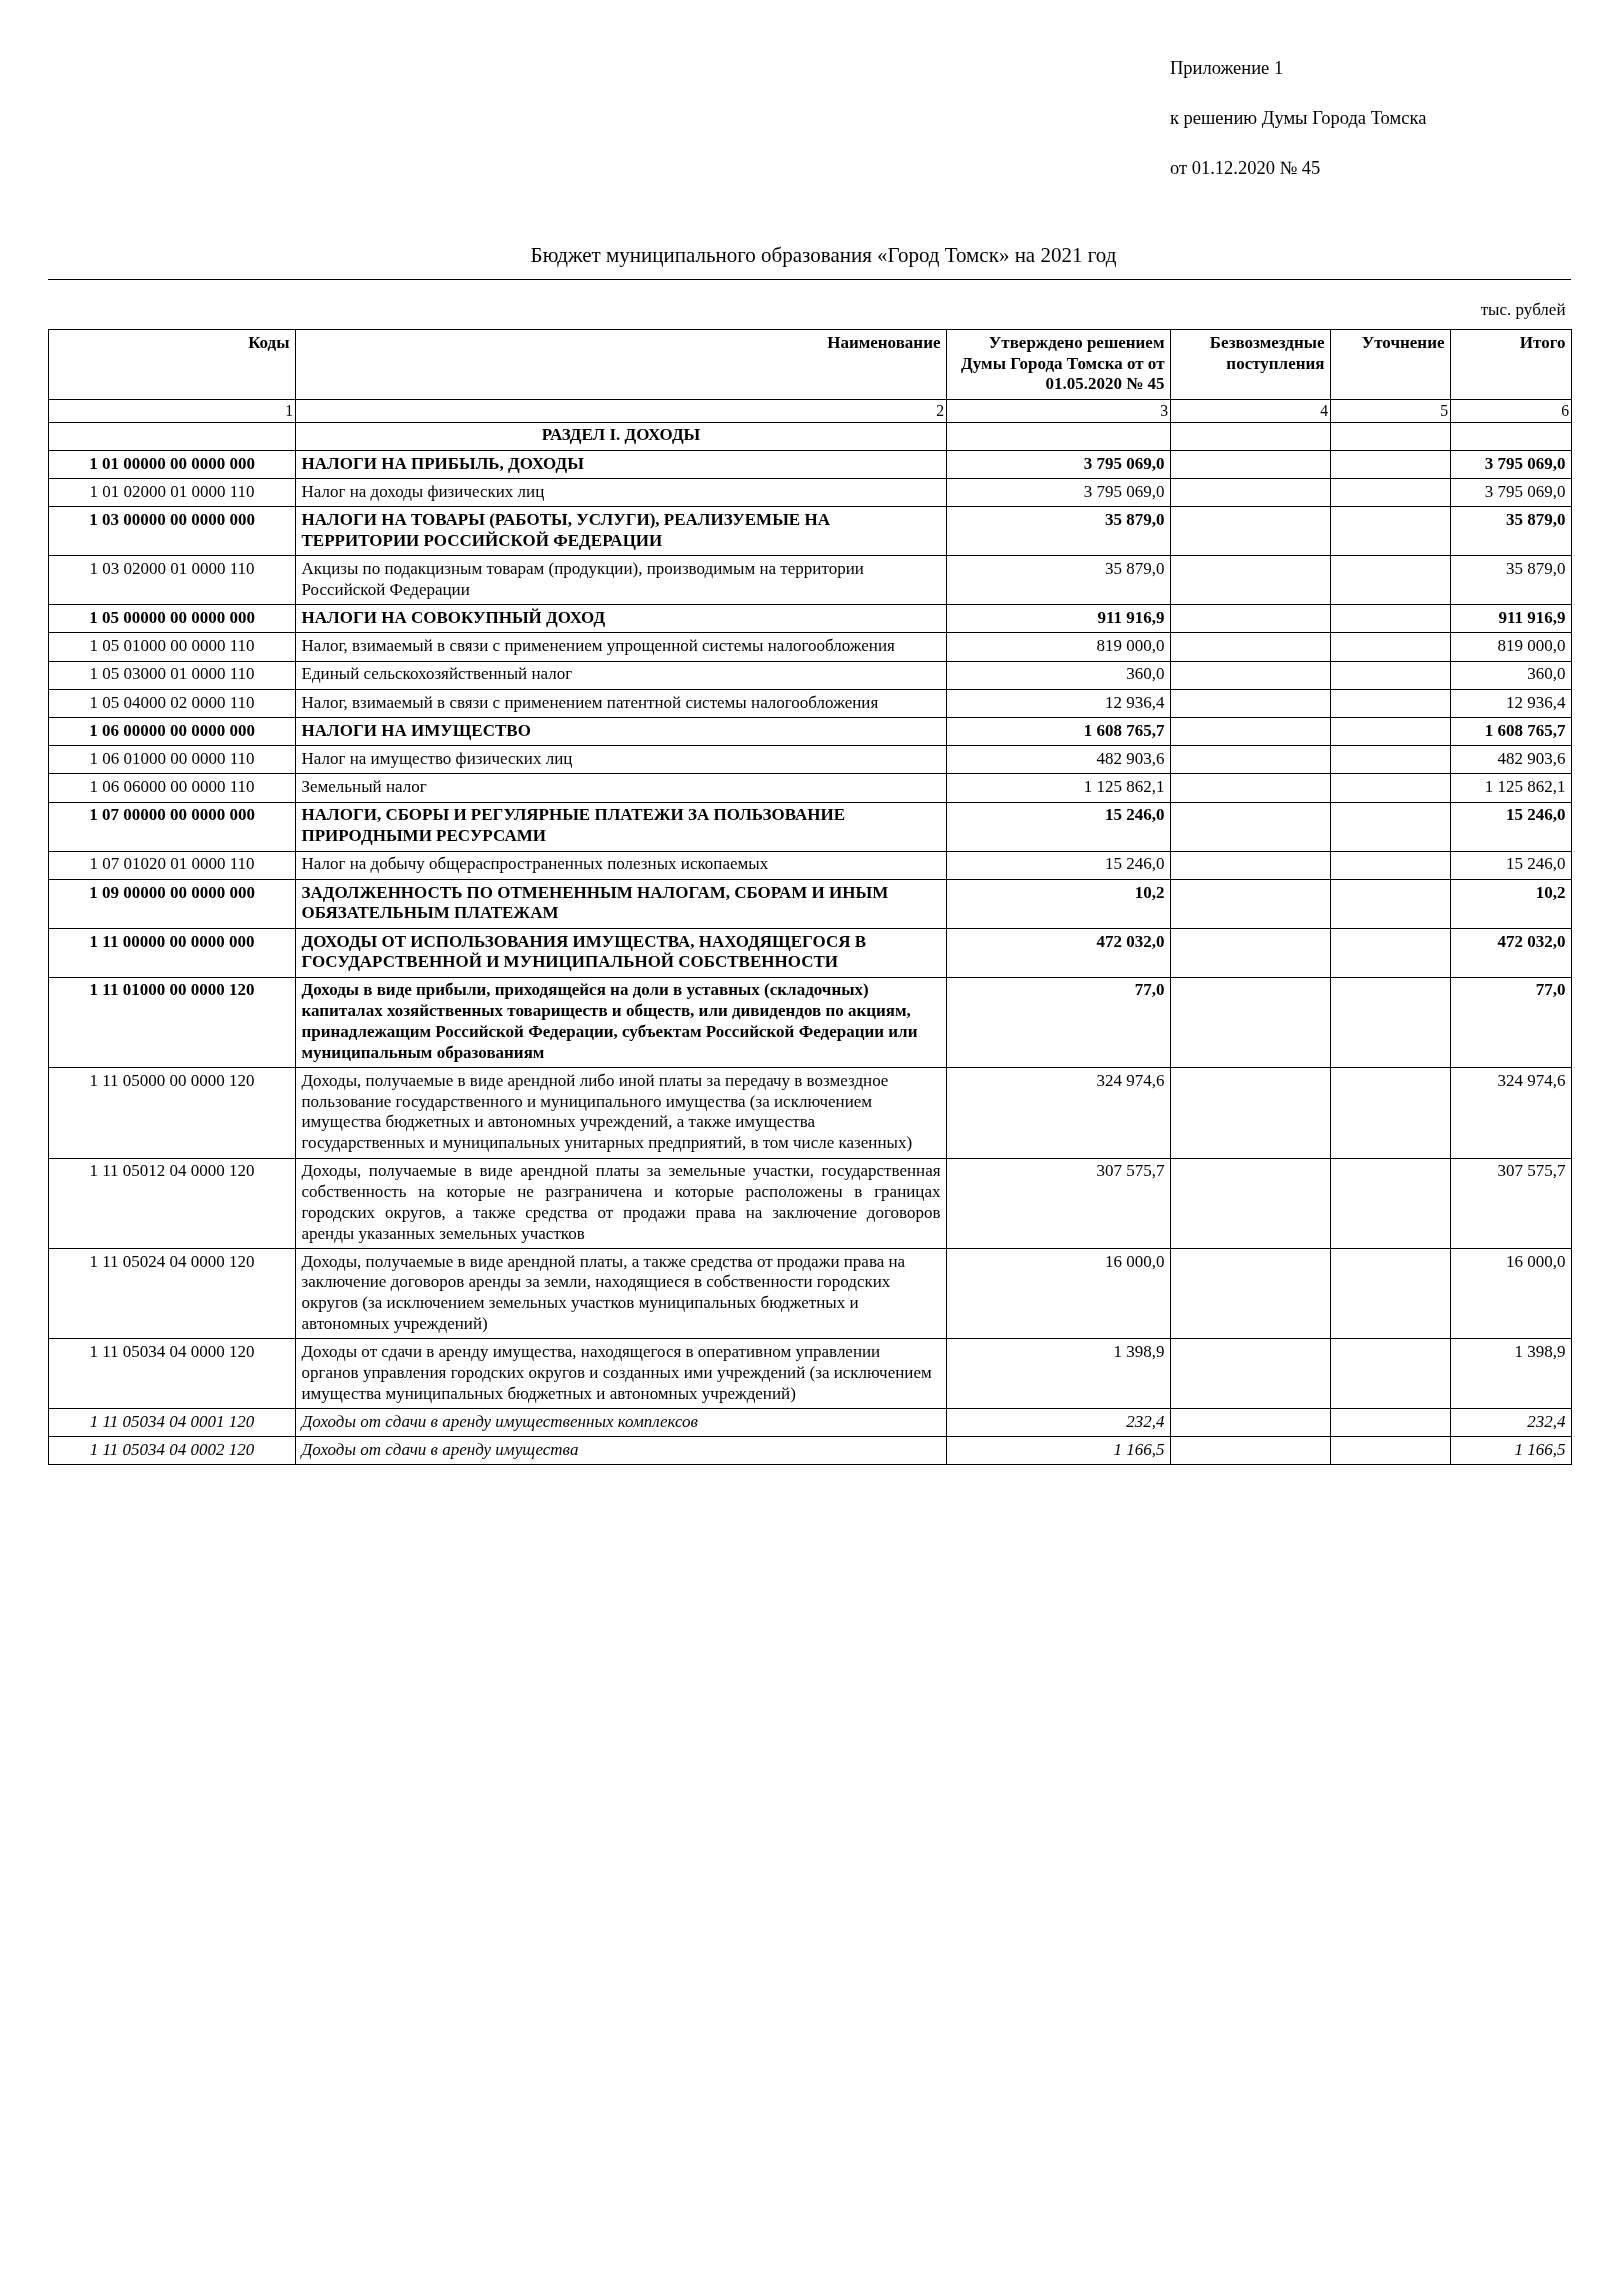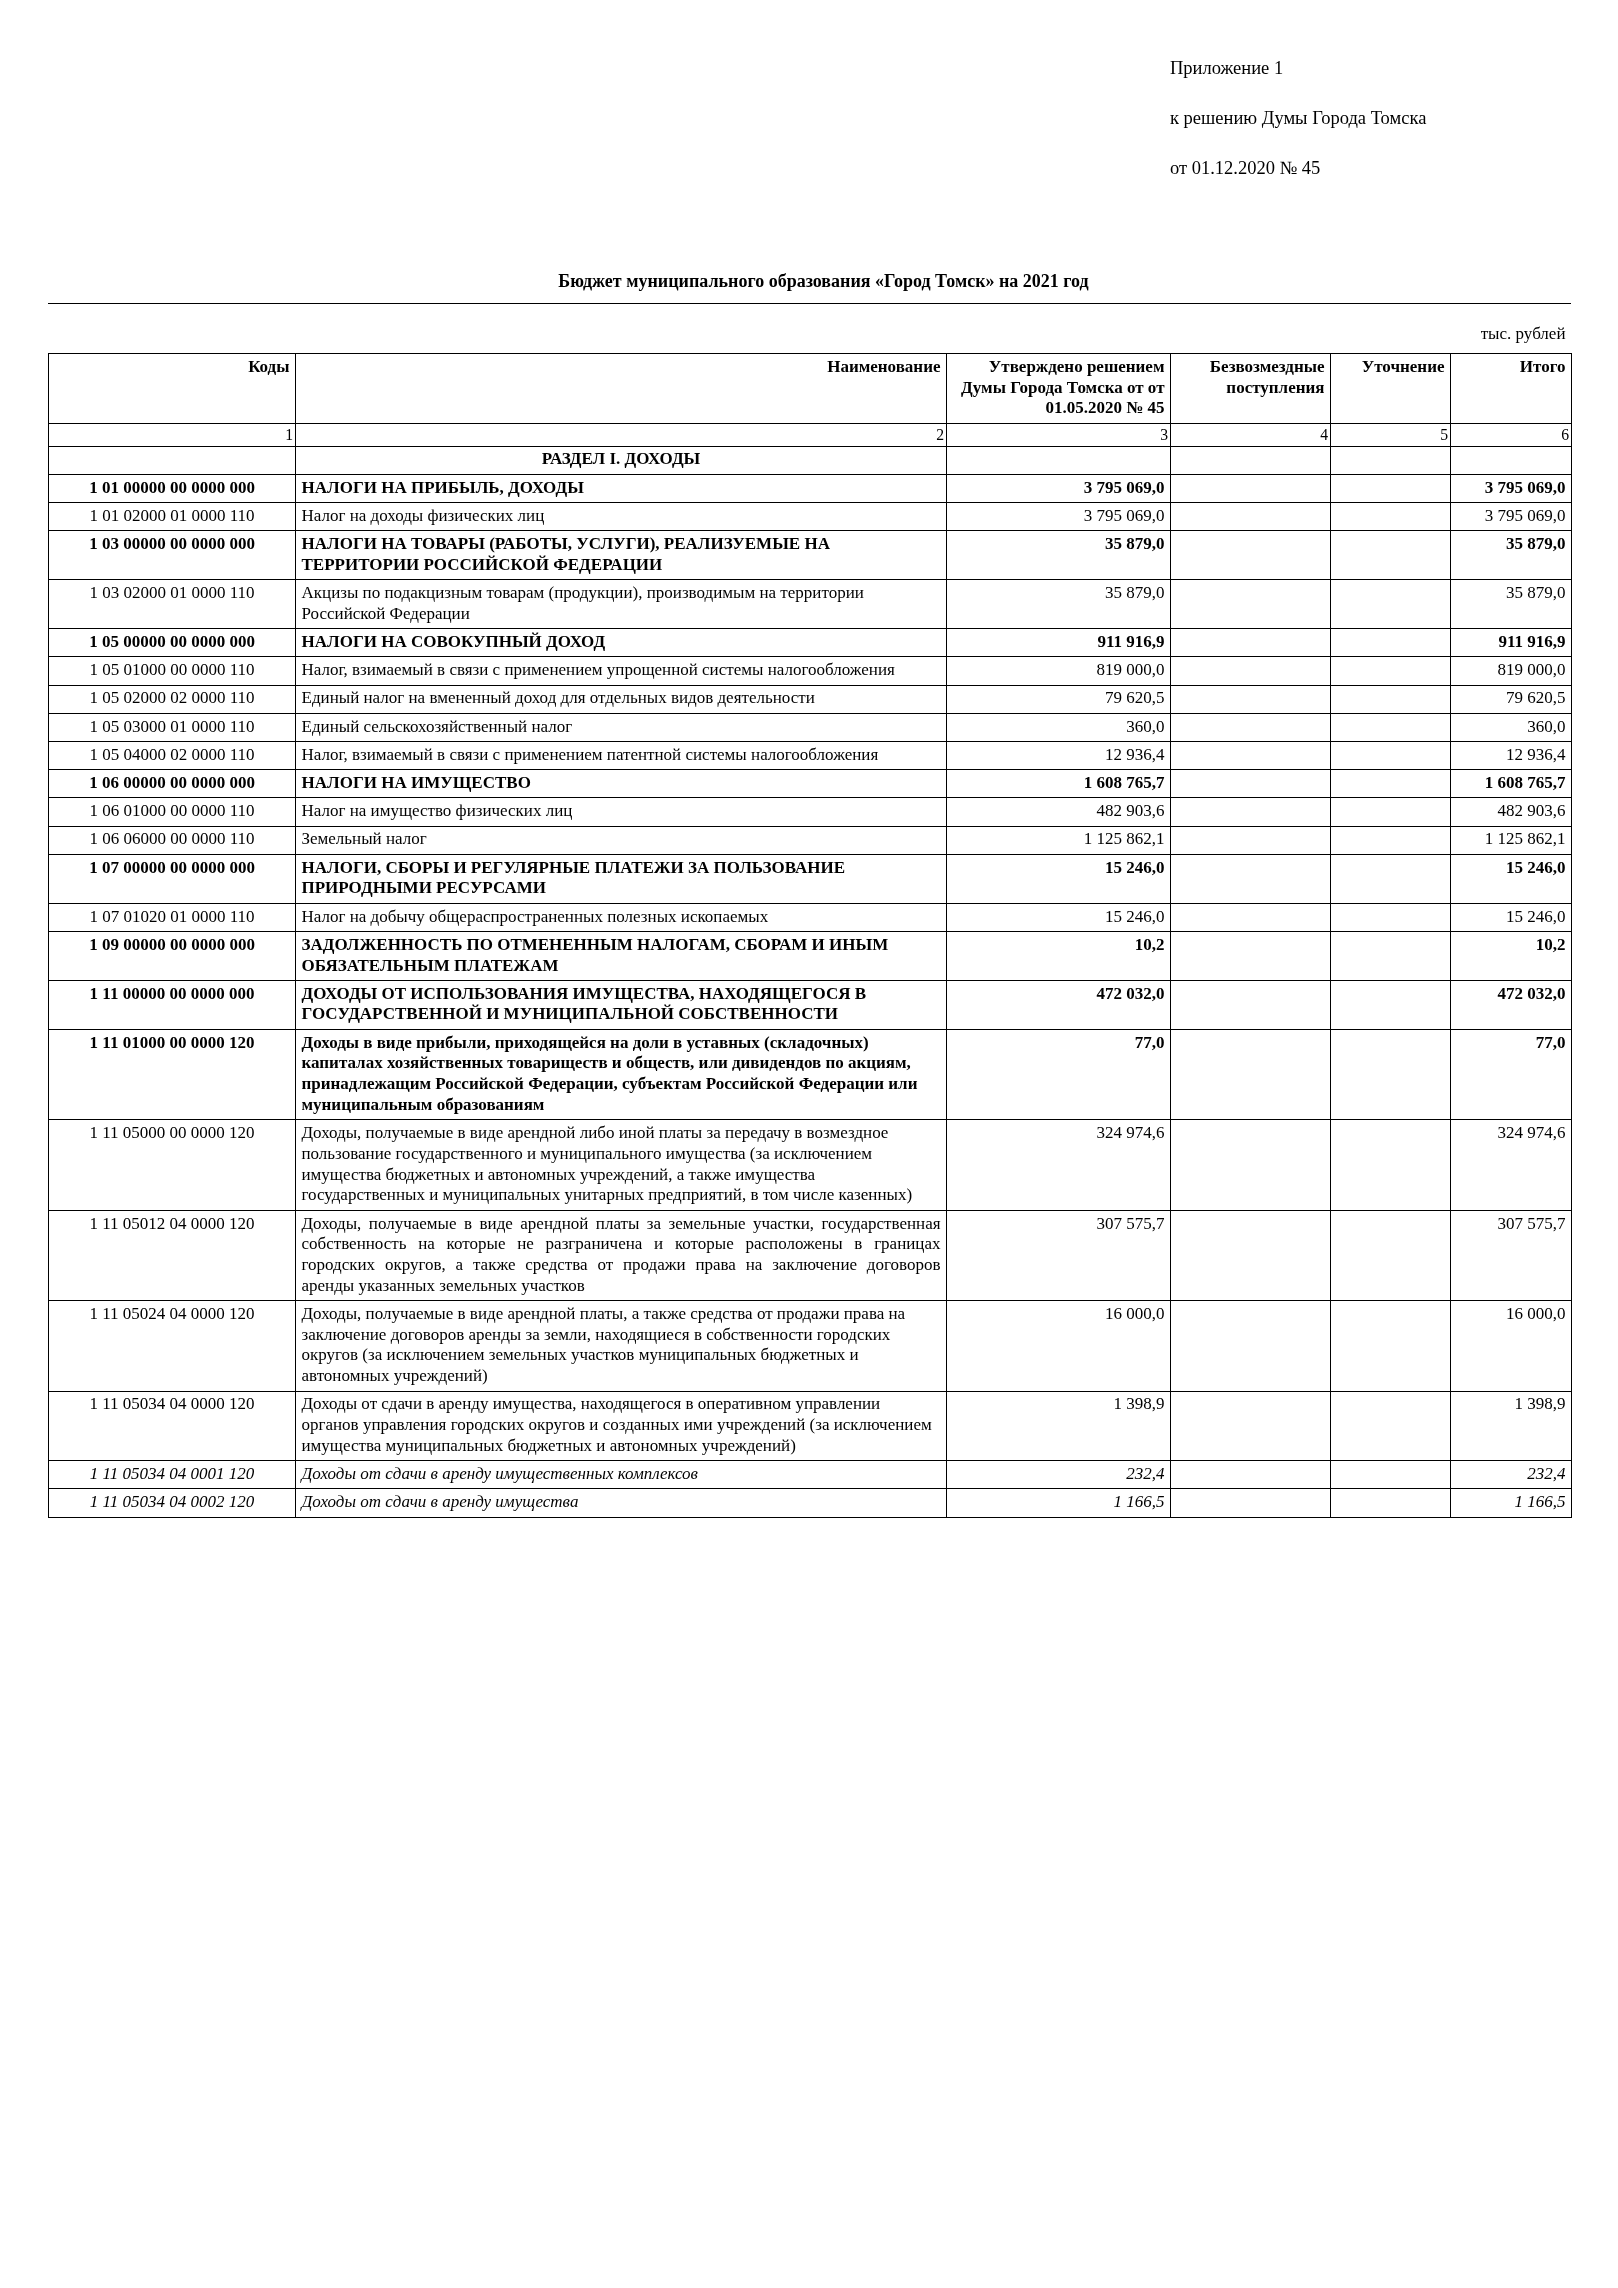--- a/index.html
+++ b/index.html
@@ -23,24 +23,24 @@
   }
   .header-block {
     margin-left: 1122px;
     font-size: 18.5px;
     line-height: 1.35;
     white-space: pre-line;
   }
   .header-block div { white-space: nowrap; }
 
   .doc-title {
-    margin-top: 65px;
+    margin-top: 37px;
     text-align: center;
-    font-size: 18px;
-    font-weight: bold;
+    font-size: 21px;
+    font-weight: normal;
     padding-left: 28px;
   }
 
   .rule {
     margin-top: 11px;
     border-top: 0.9px solid #000;
     width: 100%;
   }
 
   .units {
@@ -205,28 +205,20 @@
         </tr>
         <tr>
           <td class="code ">1 05 01000 00 0000 110</td>
           <td class="name ">Налог, взимаемый в связи с применением упрощенной системы налогообложения</td>
           <td class="num ">819 000,0</td>
           <td class="num ">&nbsp;</td>
           <td class="num ">&nbsp;</td>
           <td class="num ">819 000,0</td>
         </tr>
         <tr>
-          <td class="code ">1 05 02000 02 0000 110</td>
-          <td class="name ">Единый налог на вмененный доход для отдельных видов деятельности</td>
-          <td class="num ">79 620,5</td>
-          <td class="num ">&nbsp;</td>
-          <td class="num ">&nbsp;</td>
-          <td class="num ">79 620,5</td>
-        </tr>
-        <tr>
           <td class="code ">1 05 03000 01 0000 110</td>
           <td class="name ">Единый сельскохозяйственный налог</td>
           <td class="num ">360,0</td>
           <td class="num ">&nbsp;</td>
           <td class="num ">&nbsp;</td>
           <td class="num ">360,0</td>
         </tr>
         <tr>
           <td class="code ">1 05 04000 02 0000 110</td>
           <td class="name ">Налог, взимаемый в связи с применением патентной системы налогообложения</td>

